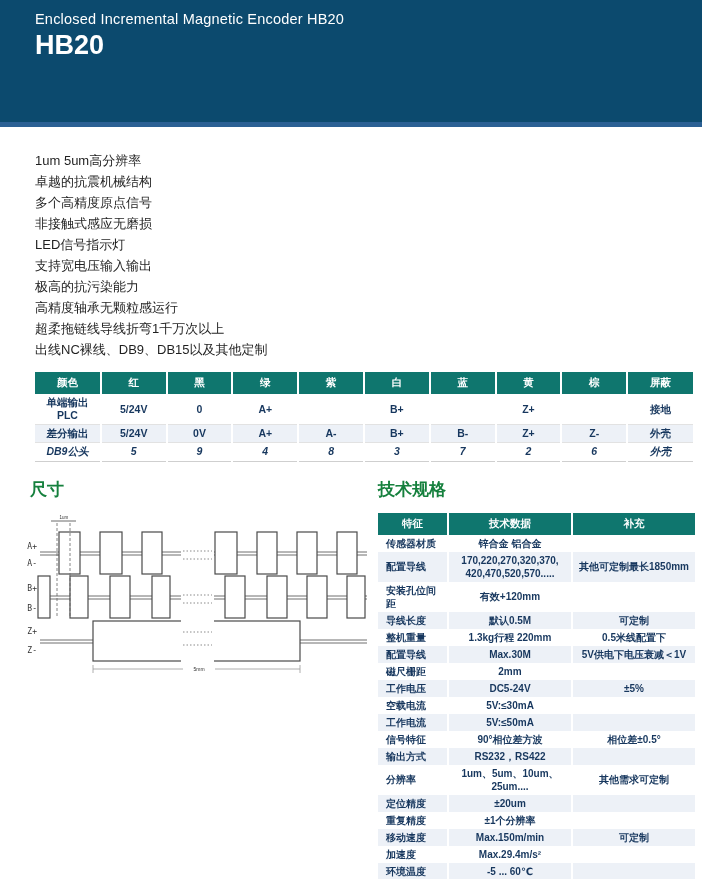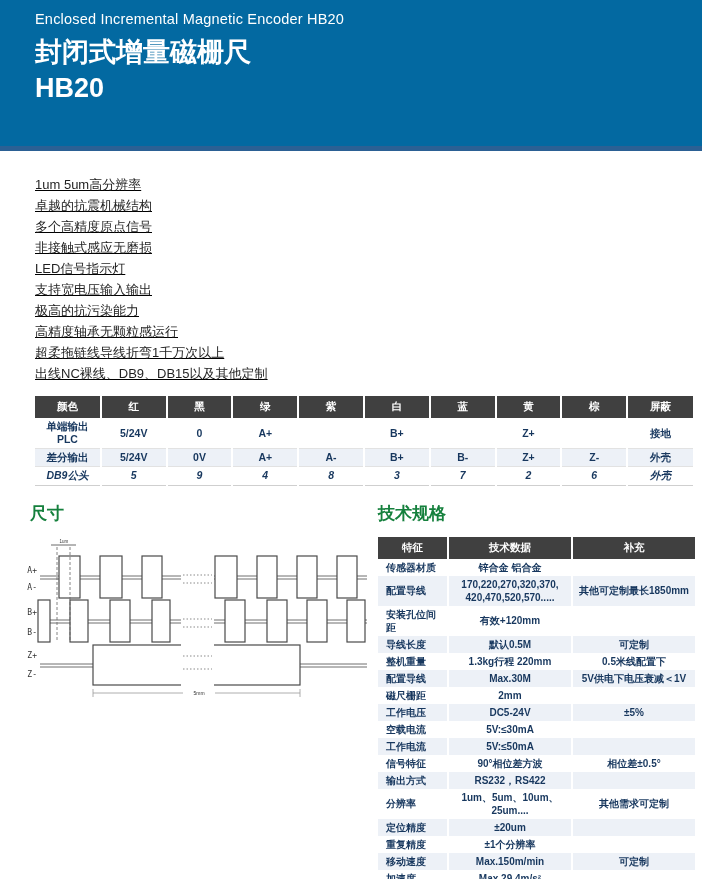--- a/index.html
+++ b/index.html
@@ -1,32 +1,32 @@
 <!DOCTYPE html>
 <html><head>
 <meta charset="utf-8">
 <style>
   * { margin:0; padding:0; box-sizing:border-box; }
   html,body { width:702px; height:879px; background:#fff; overflow:hidden;
               font-family:"Liberation Sans","DejaVu Sans",sans-serif; }
 
   
-  .page-header { background:#0369a1; border-bottom:5px solid #2B6094;
-                 height:151px; padding:11px 35px 0 35px; color:#fff; }
+  .page-header { background:#0c4a6e; border-bottom:5px solid #2B6094;
+                 height:127px; padding:11px 35px 0 35px; color:#fff; }
   .hdr-sub   { font-size:14.5px; font-weight:400; letter-spacing:.2px; }
   .hdr-title { font-size:27px; font-weight:700; line-height:36px; margin-top:7px; }
   .hdr-model { font-size:27px; font-weight:700; line-height:36px; }
 
   
-  .features { margin:23px 35px 0 35px;text-decoration:underline; }
+  .features { margin:23px 35px 0 35px; }
   .feature-item { font-size:13px; line-height:21px; color:#1f1f1f; font-weight:500; }
 
   
   table { border-collapse:collapse; table-layout:fixed; }
-  th { background:#404040; color:#fff; font-size:10.5px; font-weight:700;
+  th { background:#0f766e; color:#fff; font-size:10.5px; font-weight:700;
        padding:4px 4px; text-align:center; border-left:2px solid #fff; }
   th:first-child { border-left:none; }
   td { font-size:10.5px; color:#17375E; font-weight:700; text-align:center;
        padding:2px 1px; line-height:1.25; border-left:2px solid #fff; }
   td:first-child { border-left:none; }
   tbody tr:nth-child(even) td { background:#EDF1F7; }
 
   
   .wiring-wrap { margin:12px 0 0 35px; }
   table.wiring { width:658px; }
@@ -47,21 +47,20 @@
   table.spec td:nth-child(2) { white-space:pre-line; }
 
   
   .wave-svg { display:block; width:360px; height:170px; margin-top:2px; }
 </style>
 </head>
 <body>
 
 <div class="page-header">
   <div class="hdr-sub">Enclosed Incremental Magnetic Encoder HB20</div>
-  <div class="hdr-title">封闭式增量磁栅尺</div>
   <div class="hdr-model">HB20</div>
 </div>
 
 <div class="features">
     <div class="feature-item">1um 5um高分辨率</div>
     <div class="feature-item">卓越的抗震机械结构</div>
     <div class="feature-item">多个高精度原点信号</div>
     <div class="feature-item">非接触式感应无磨损</div>
     <div class="feature-item">LED信号指示灯</div>
     <div class="feature-item">支持宽电压输入输出</div>

